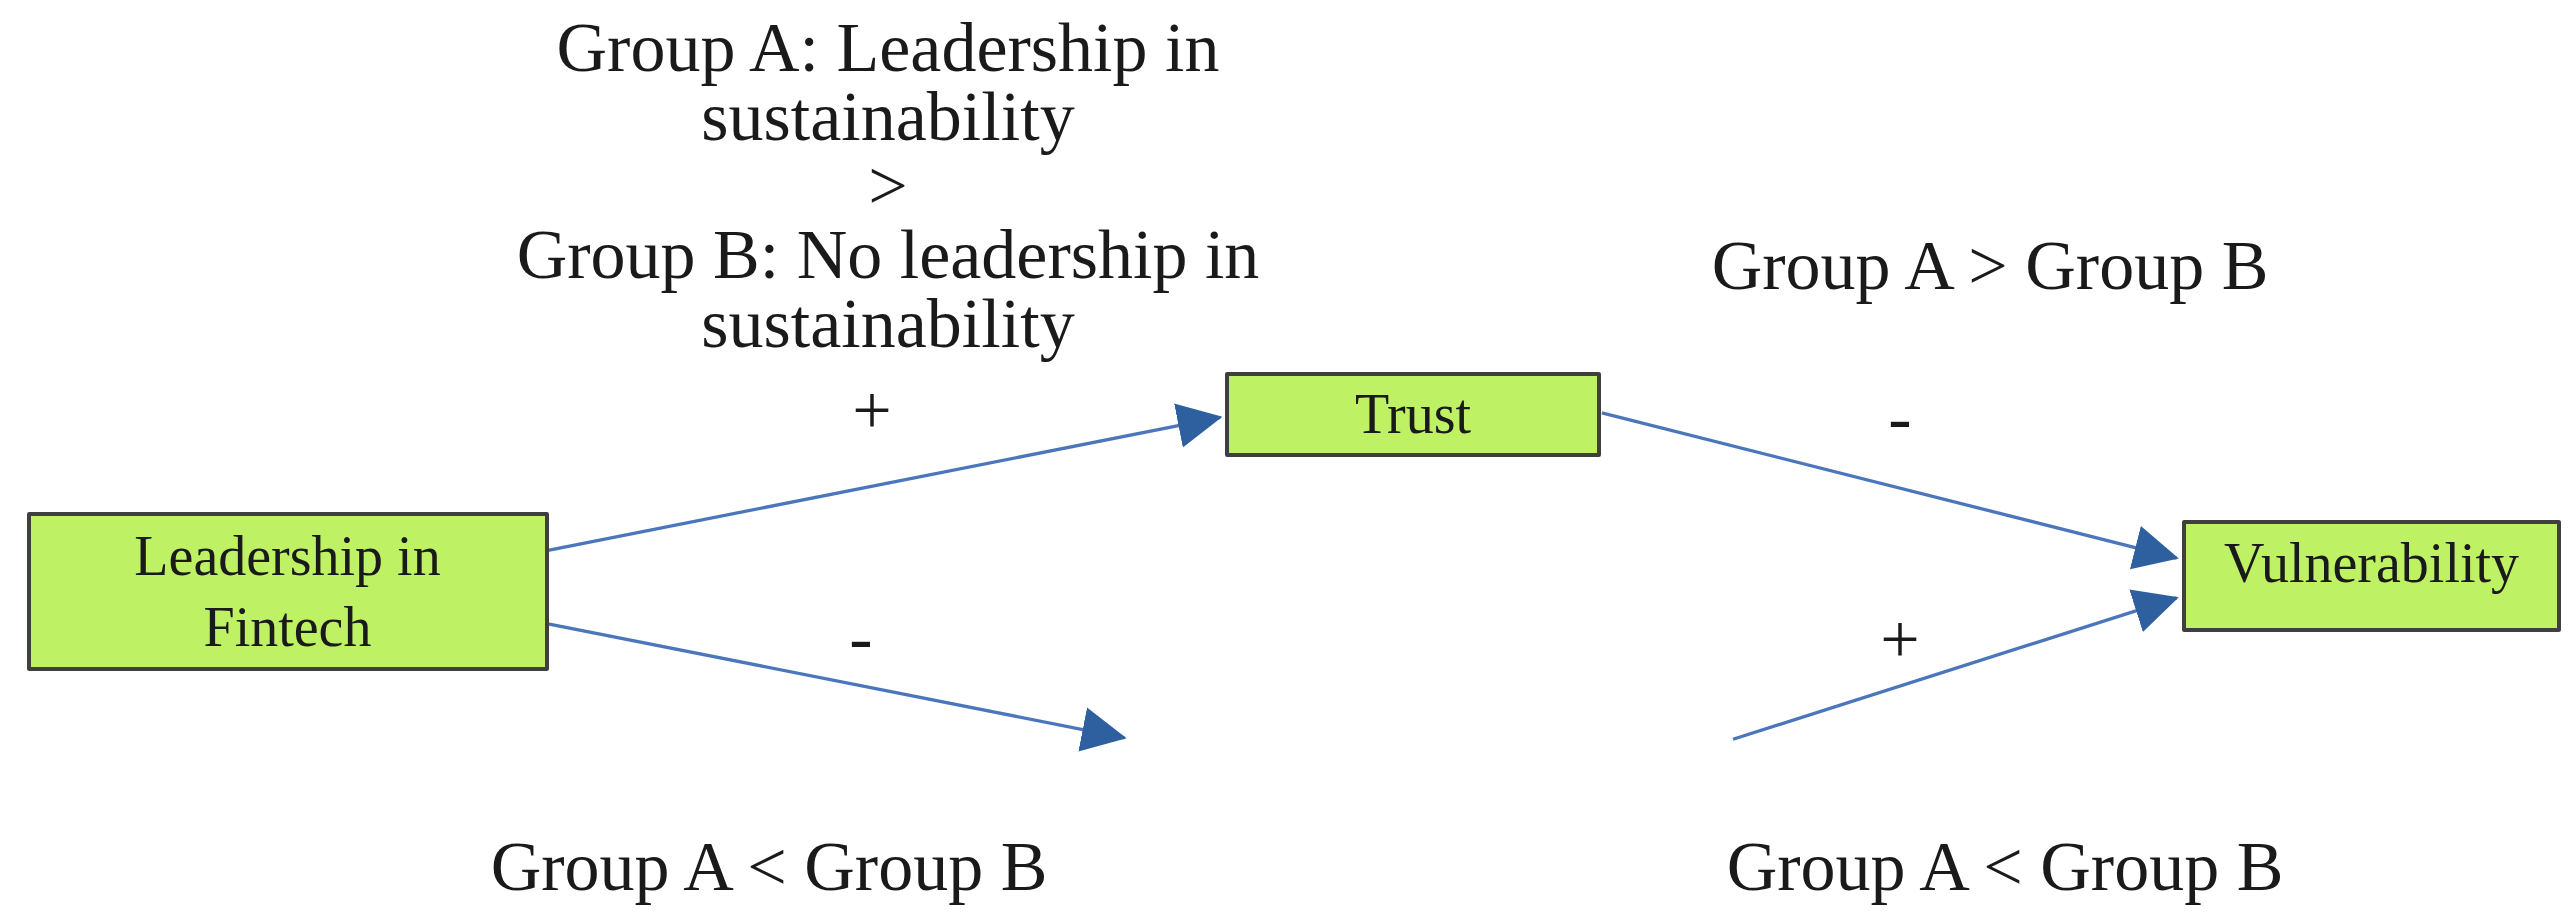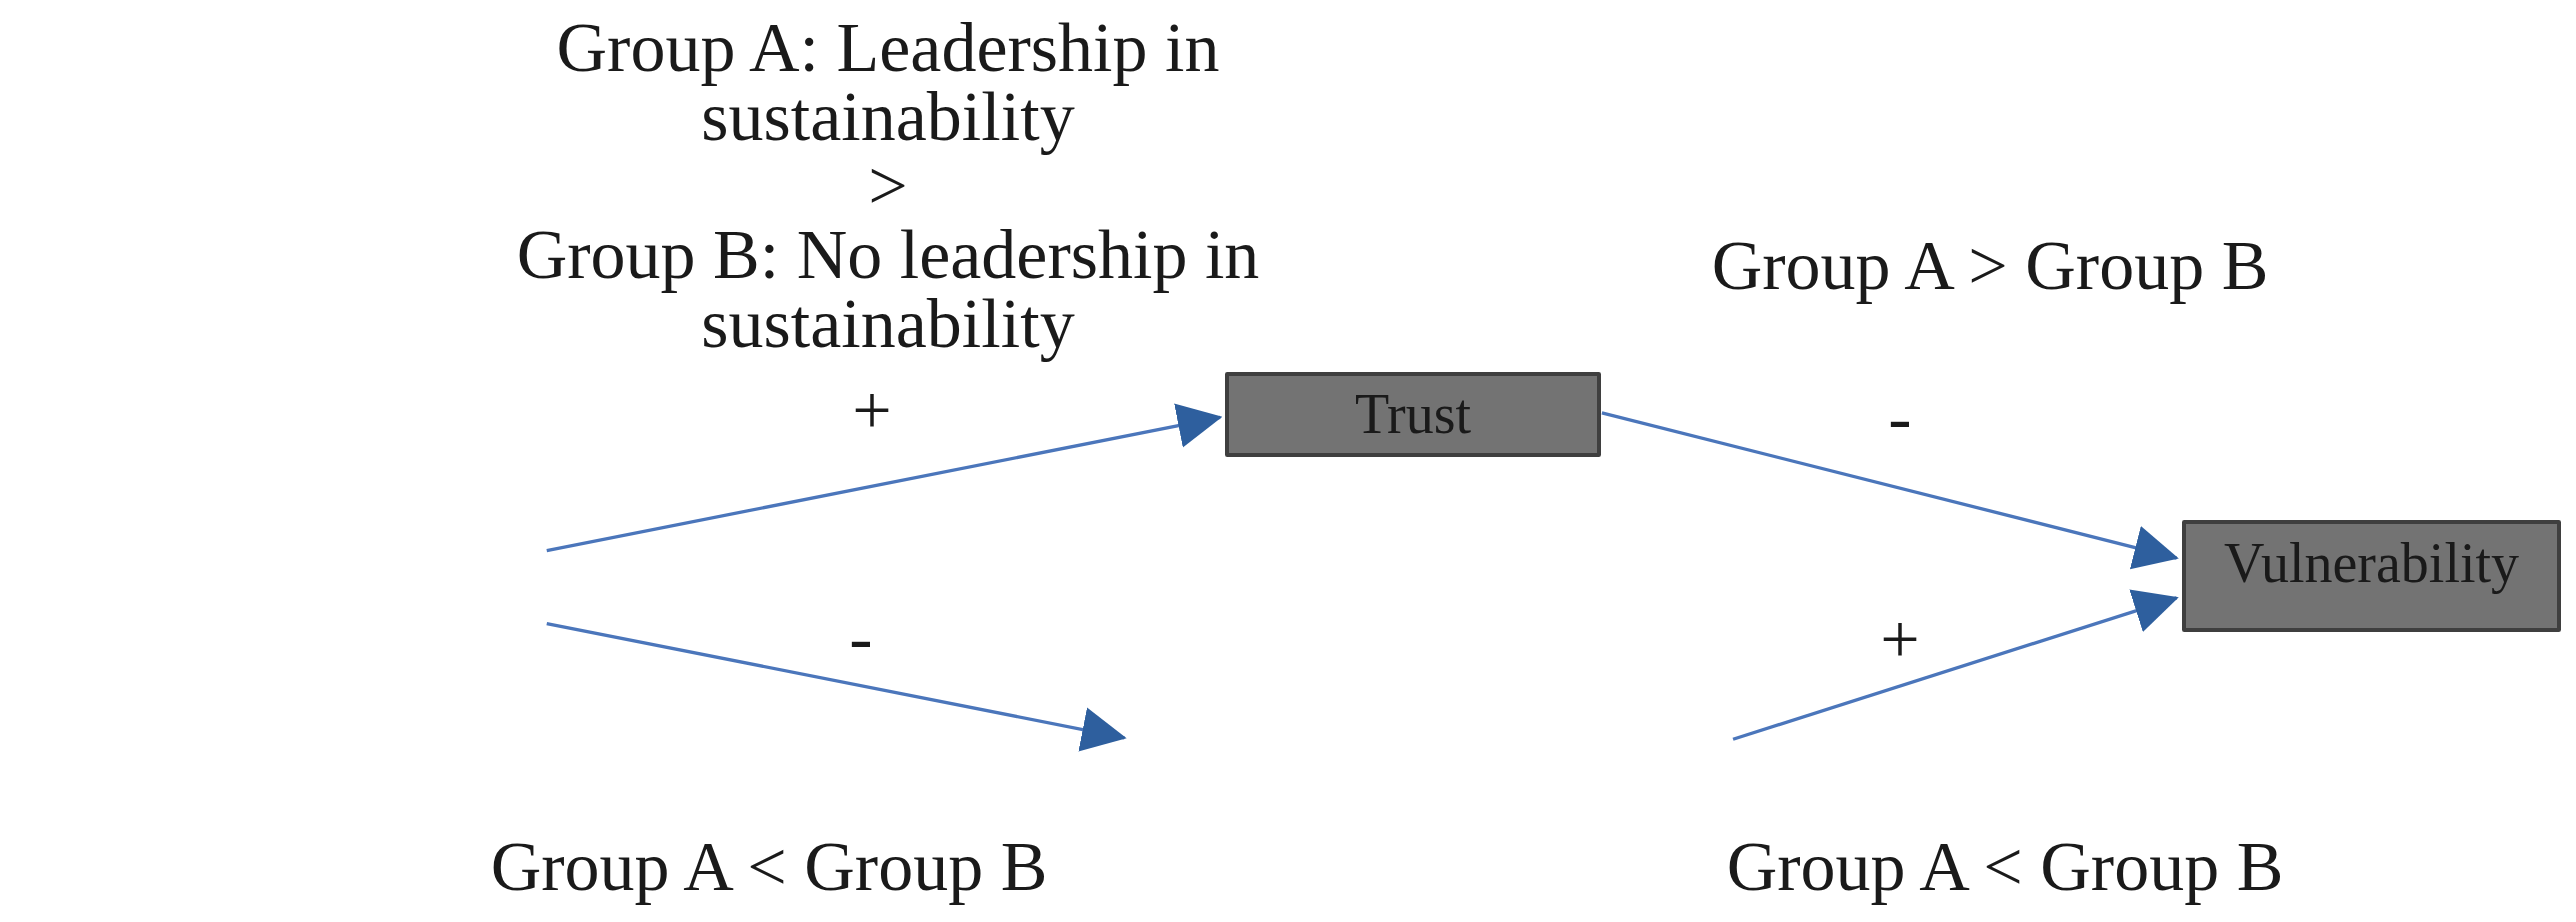--- a/index.html
+++ b/index.html
@@ -10,21 +10,21 @@
     color:var(--text,#1a1a1a);
     font-family:"Liberation Serif","DejaVu Serif",serif;
     overflow:hidden;
   }
   .edges-svg{position:absolute;left:0;top:0;width:2576px;height:923px;}
   .edge{stroke:var(--line,#4B76BB);stroke-width:4.5px;fill:none;}
   .arrowhead-path{fill:var(--arrowhead,#2E5F9E);}
   .node{
     position:absolute;box-sizing:border-box;
     border:4.4px solid var(--box-border,#3F3F3F);
-    background:#737373;border-radius:2.2px;
+    background:#bef264;border-radius:2.2px;
     display:flex;align-items:center;justify-content:center;
     text-align:center;white-space:pre-line;
     font-size:56px;line-height:71px;
   }
   #node-leadership{left:26.5px;top:512px;width:522px;height:159px;}
   #node-trust{left:1225px;top:372px;width:376px;height:85px;}
   #node-privacy{left:1130px;top:668px;width:601px;height:158px;}
   #node-vulnerability{left:2182px;top:520px;width:379px;height:112px;padding-bottom:26px;text-align:right;}
   .label{
     position:absolute;white-space:pre-line;text-align:center;
@@ -56,20 +56,22 @@
     <line class="edge" x1="2174" y1="560" x2="2954" y2="757" marker-end="url(#arrowhead)"></line>
     <line class="edge" x1="2352" y1="1003" x2="2954" y2="811" marker-end="url(#arrowhead)"></line>
   </svg>
 
   <div class="label" id="moderation-note">Group A: Leadership in
 sustainability
 &gt;
 Group B: No leadership in
 sustainability</div>
 
+  <div class="node" id="node-leadership">Leadership in
+Fintech</div>
   <div class="node" id="node-trust">Trust</div>
   <div class="node" id="node-vulnerability">Vulnerability</div>
 
   <div class="label centered" id="sign-leadership-trust">+</div>
   <div class="label centered" id="sign-leadership-privacy">-</div>
   <div class="label centered" id="sign-trust-vulnerability">-</div>
   <div class="label centered" id="sign-privacy-vulnerability">+</div>
 
   <div class="label centered" id="note-trust-vulnerability">Group A &gt; Group B</div>
   <div class="label centered" id="note-leadership-privacy">Group A &lt; Group B</div>

